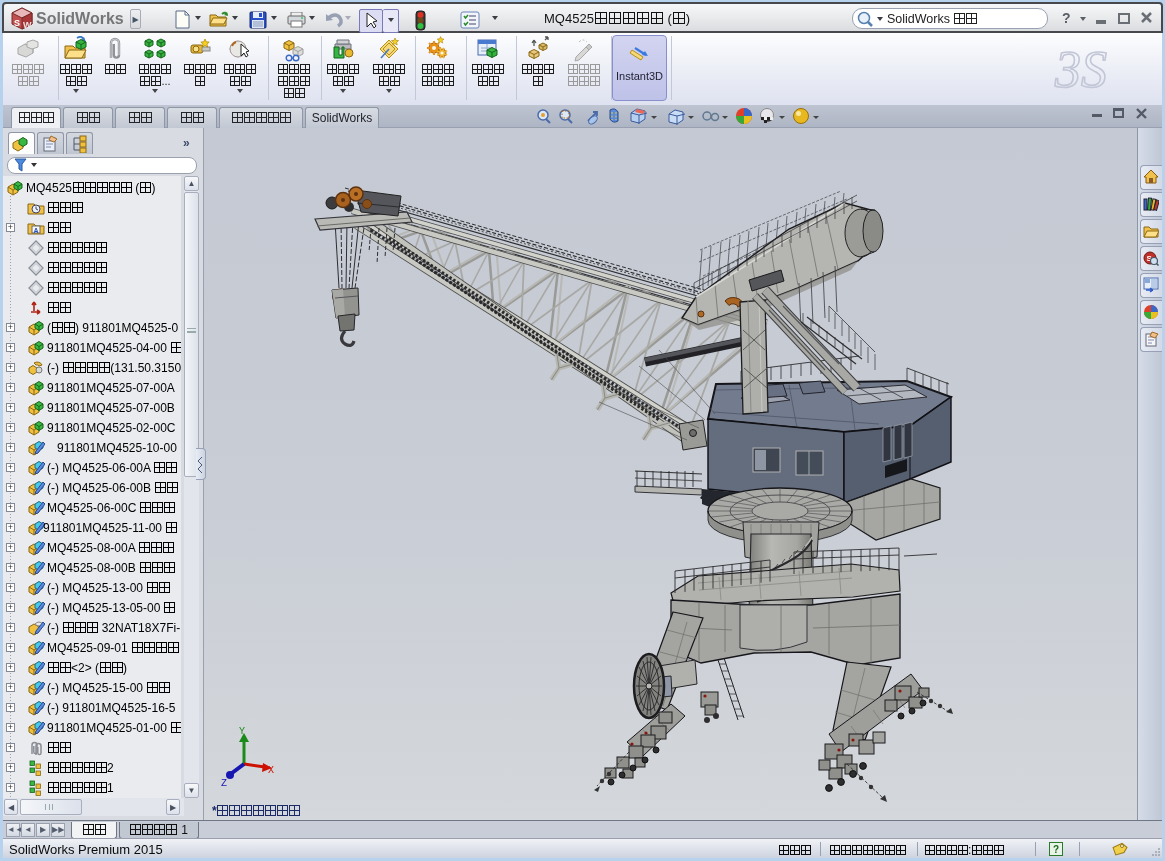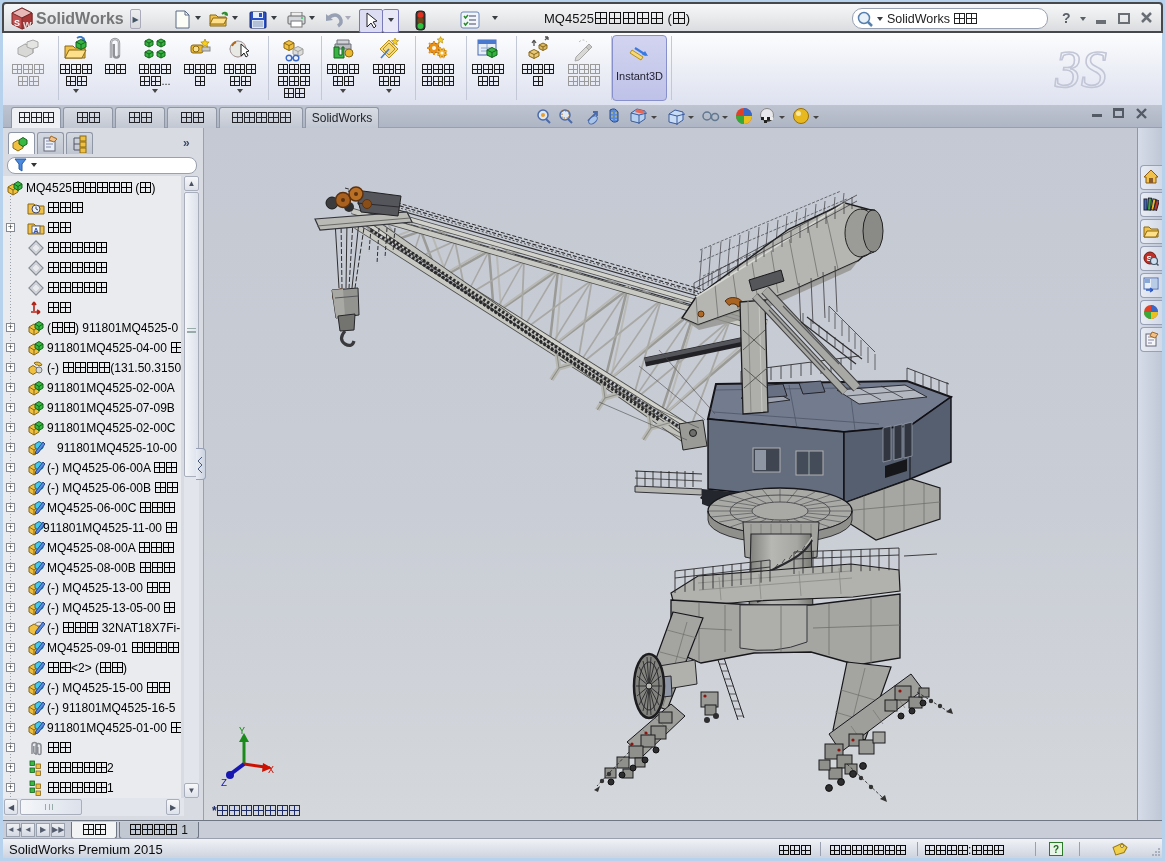--- a/index.html
+++ b/index.html
@@ -465,31 +465,31 @@
           <span class="lbl" style="left:44px">(-) <i class="g g12"></i><i class="g g12"></i><i class="g g12"></i><i class="g g12"></i>(131.50.3150</span>
         </div>
         <div class="trow" style="top:202px">
           <div class="exp">+</div>
           <div class="ic abs" style="left:24px;top:1px"><svg width="18" height="18">
               <path d="M2,8 l5,-3 5,3 0,5 -5,3 -5,-3 z" fill="#f0c040" stroke="#8a6914"></path>
               <path d="M2,8 l5,3 5,-3 M7,11 v5" fill="none" stroke="#8a6914"></path>
               <path d="M8,5 l4,-2.5 4,2.5 0,4 -4,2.5 -4,-2.5 z" fill="#38b842" stroke="#17641c"></path>
               <path d="M8,5 l4,2.5 4,-2.5 M12,7.5 v4" fill="none" stroke="#17641c"></path>
             </svg></div>
-          <span class="lbl" style="left:44px">911801MQ4525-02-00A</span>
+          <span class="lbl" style="left:44px">911801MQ4525-07-00A</span>
         </div>
         <div class="trow" style="top:222px">
           <div class="exp">+</div>
           <div class="ic abs" style="left:24px;top:1px"><svg width="18" height="18">
               <path d="M2,8 l5,-3 5,3 0,5 -5,3 -5,-3 z" fill="#f0c040" stroke="#8a6914"></path>
               <path d="M2,8 l5,3 5,-3 M7,11 v5" fill="none" stroke="#8a6914"></path>
               <path d="M8,5 l4,-2.5 4,2.5 0,4 -4,2.5 -4,-2.5 z" fill="#38b842" stroke="#17641c"></path>
               <path d="M8,5 l4,2.5 4,-2.5 M12,7.5 v4" fill="none" stroke="#17641c"></path>
             </svg></div>
-          <span class="lbl" style="left:44px">911801MQ4525-07-09B</span>
+          <span class="lbl" style="left:44px">911801MQ4525-07-00B</span>
         </div>
         <div class="trow" style="top:242px">
           <div class="exp">+</div>
           <div class="ic abs" style="left:24px;top:1px"><svg width="18" height="18">
               <path d="M2,8 l5,-3 5,3 0,5 -5,3 -5,-3 z" fill="#f0c040" stroke="#8a6914"></path>
               <path d="M2,8 l5,3 5,-3 M7,11 v5" fill="none" stroke="#8a6914"></path>
               <path d="M8,5 l4,-2.5 4,2.5 0,4 -4,2.5 -4,-2.5 z" fill="#38b842" stroke="#17641c"></path>
               <path d="M8,5 l4,2.5 4,-2.5 M12,7.5 v4" fill="none" stroke="#17641c"></path>
             </svg></div>
           <span class="lbl" style="left:44px">911801MQ4525-02-00C</span>

